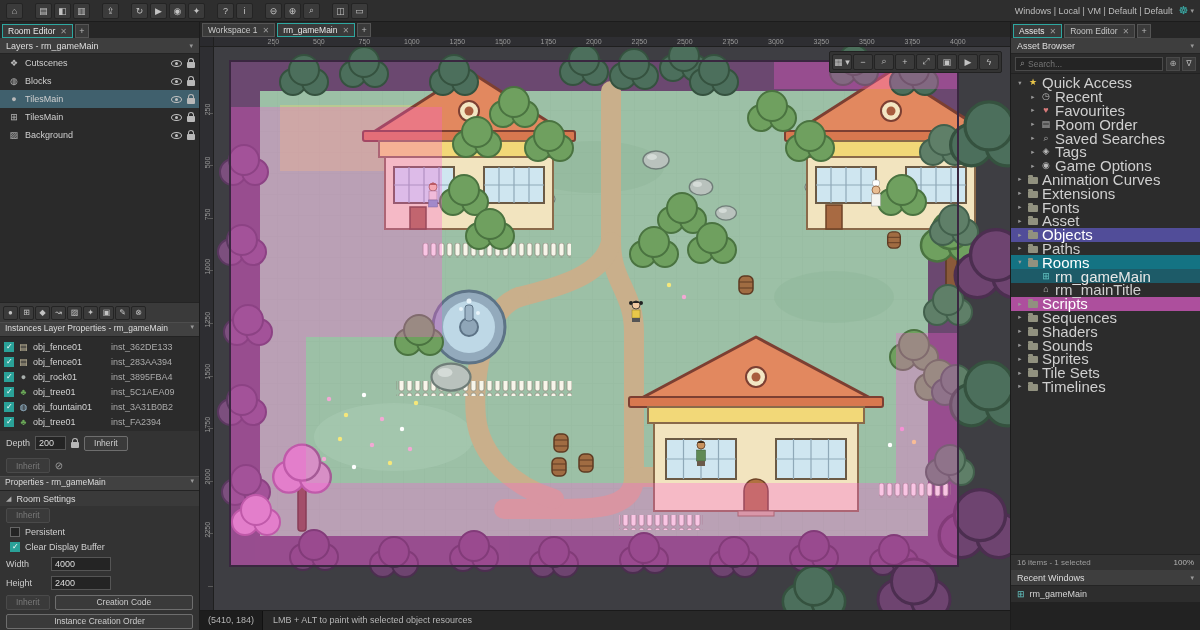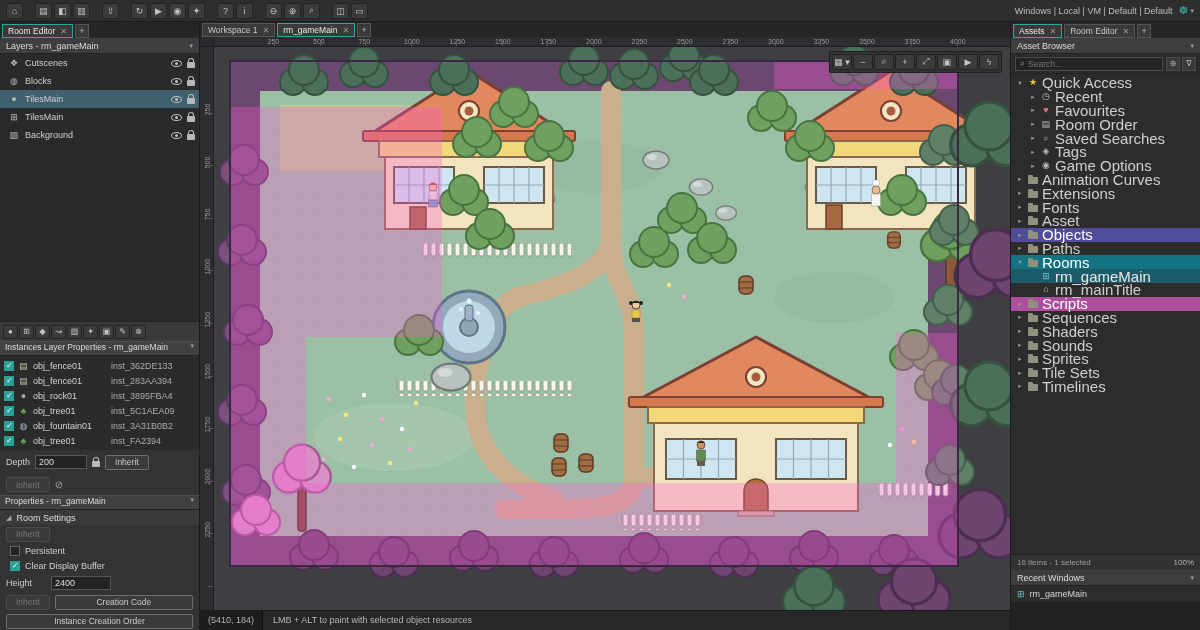--- a/index.html
+++ b/index.html
@@ -357,21 +357,21 @@
           <div class="inst-row checked" data-icon="tree">
             <span class="cb"></span>
             <span class="iicon"></span>
             <span class="obj">obj_tree01</span>
             <span class="inst">inst_FA2394</span>
           </div>
         </div>
 
       <div class="proprow" style="height:24px">
         <span>Depth</span>
-        <input class="inp" style="width: 52px;" value="200">
+        <input class="inp" style="width: 31px;" value="200">
         <span class="lockic"></span>
         <button class="btn">Inherit</button>
       </div>
       <div class="proprow" style="height:21px">
         <button class="btn disabled">Inherit</button>
         <span style="color:#9a9a9a;font-size:10px">⊘</span>
       </div>
 
       <div class="sechdr">
         <span>Properties - rm_gameMain</span>
@@ -385,20 +385,24 @@
       <div class="proprow" style="height:18px">
         <button class="btn disabled">Inherit</button>
       </div>
       <div class="chkrow">
         <span class="cb"></span>
         <span>Persistent</span>
       </div>
       <div class="chkrow">
         <span class="cb checked"></span>
         <span>Clear Display Buffer</span>
+      </div>
+      <div class="proprow" style="height:19px">
+        <span style="width:40px">Width</span>
+        <input class="inp" style="width: 60px;" value="4000">
       </div>
       <div class="proprow" style="height:19px">
         <span style="width:40px">Height</span>
         <input class="inp" style="width: 60px;" value="2400">
       </div>
       <div class="proprow" style="height:20px">
         <button class="btn disabled">Inherit</button>
         <button class="btn" style="flex:1">Creation Code</button>
       </div>
       <div class="proprow" style="height:18px">

